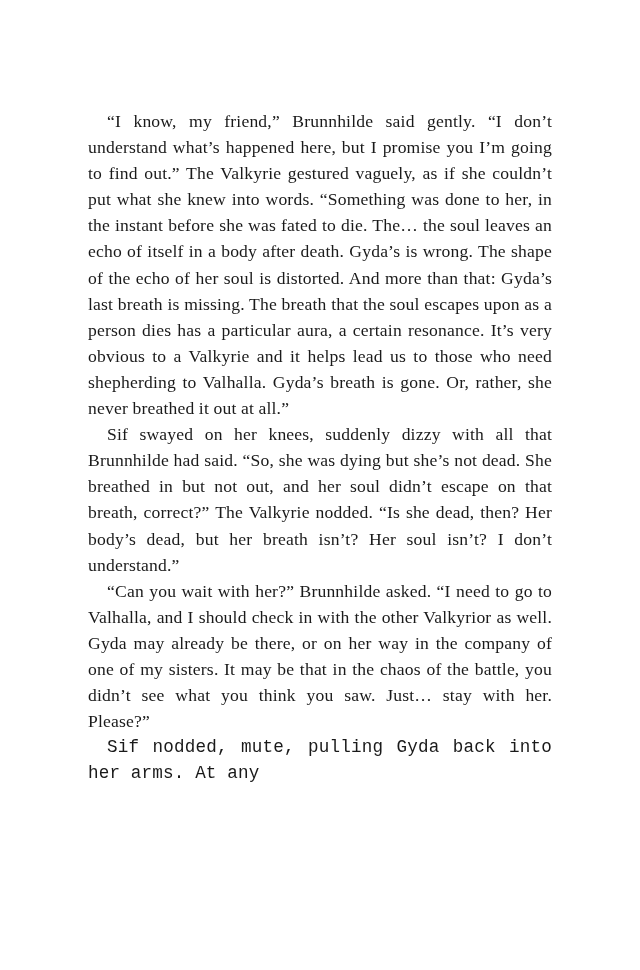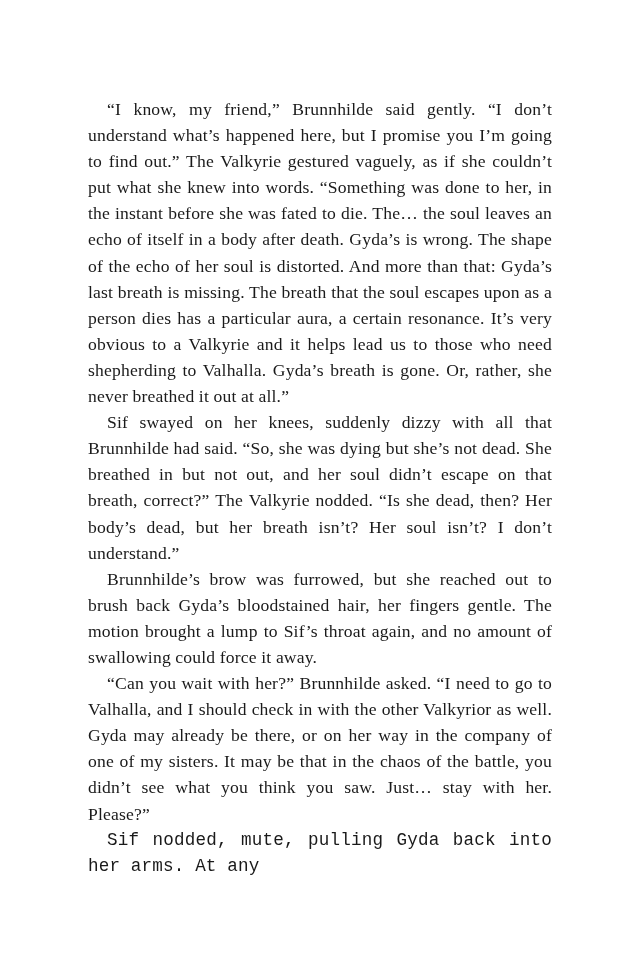--- a/index.html
+++ b/index.html
@@ -19,21 +19,21 @@
     height: 970px;
     background: #ffffff;
     overflow: hidden;
     box-sizing: border-box;
   }
 
   
   #text-block {
     position: absolute;
     left: 88px;
-    top: 96px;
+    top: 108px;
     width: 464px;
   }
 
   p.para {
     margin: 0;
     padding: 0;
     font-size: 17.6px;
     line-height: 26.1px;
     color: #1a1a1a;
     text-align: justify;
@@ -54,18 +54,17 @@
   }
 </style>
 </head>
 <body>
 
 <div id="page">
   <div id="text-block">
 
     <p class="para">“I know, my friend,” Brunnhilde said gently. “I don’t understand what’s happened here, but I promise you I’m going to find out.” The Valkyrie gestured vaguely, as if she couldn’t put what she knew into words. “Something was done to her, in the instant before she was fated to die. The… the soul leaves an echo of itself in a body after death. Gyda’s is wrong. The shape of the echo of her soul is distorted. And more than that: Gyda’s last breath is missing. The breath that the soul escapes upon as a person dies has a particular aura, a certain resonance. It’s very obvious to a Valkyrie and it helps lead us to those who need shepherding to Valhalla. Gyda’s breath is gone. Or, rather, she never breathed it out at all.”</p>
     <p class="para">Sif swayed on her knees, suddenly dizzy with all that Brunnhilde had said. “So, she was dying but she’s not dead. She breathed in but not out, and her soul didn’t escape on that breath, correct?” The Valkyrie nodded. “Is she dead, then? Her body’s dead, but her breath isn’t? Her soul isn’t? I don’t understand.”</p>
-    <p class="para">Brunnhilde’s brow was furrowed, but she reached out to brush back Gyda’s bloodstained hair, her fingers gentle. The motion brought a lump to Sif’s throat again, and no amount of swallowing could force it away.</p>
     <p class="para">“Can you wait with her?” Brunnhilde asked. “I need to go to Valhalla, and I should check in with the other Valkyrior as well. Gyda may already be there, or on her way in the company of one of my sisters. It may be that in the chaos of the battle, you didn’t see what you think you saw. Just… stay with her. Please?”</p>
     <p class="para">Sif nodded, mute, pulling Gyda back into her arms. At any</p>
 
   </div>
 </div>
 
 </body></html>

